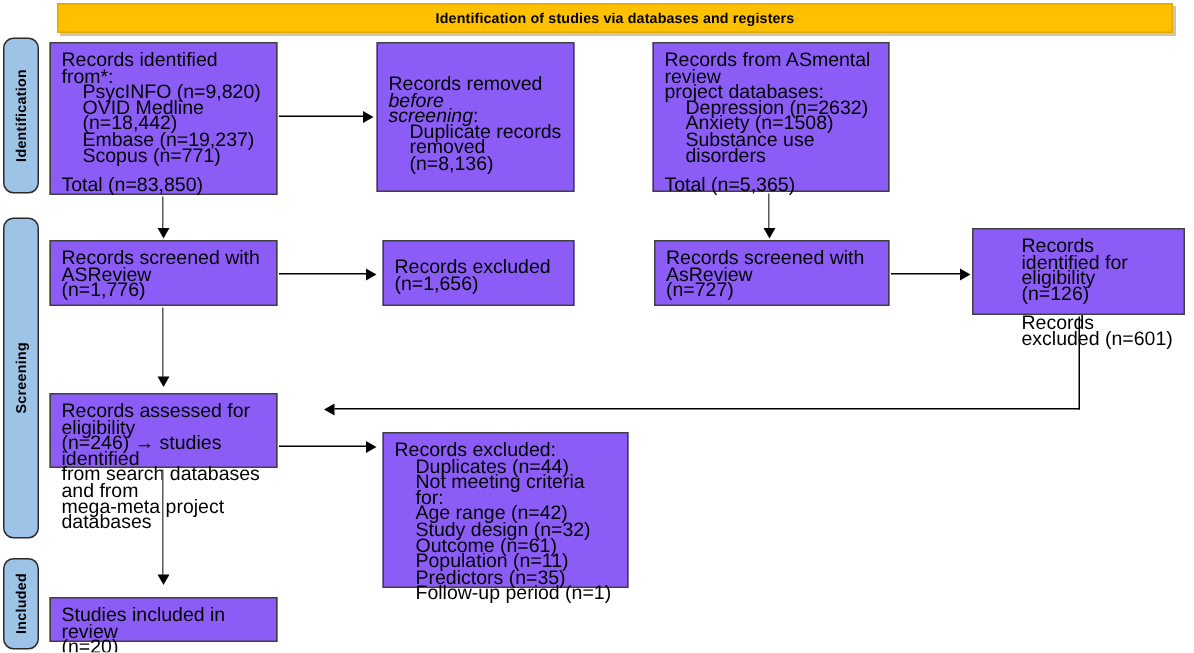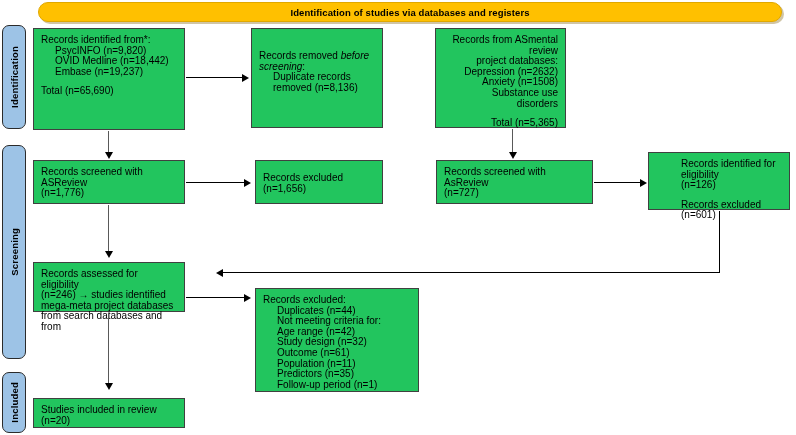--- a/index.html
+++ b/index.html
@@ -20,21 +20,21 @@
   }
   
   .banner {
     position: absolute;
     left: 38px;
     top: 2px;
     width: 744px;
     height: 20px;
     background: #ffc000;
     border: 1px solid #e0a800;
-    border-radius: 10px;
+    border-radius: 0;
     box-shadow: 2px 2px 0 rgba(120,90,0,0.35);
     box-sizing: border-box;
     display: flex;
     align-items: center;
     justify-content: center;
   }
   .banner-text {
     font-size: 9.5px;
     font-weight: bold;
     color: #000000;
@@ -63,36 +63,36 @@
     white-space: nowrap;
     letter-spacing: 0.2px;
   }
   #stage-identification { top: 25px;  height: 104px; }
   #stage-screening     { top: 145px; height: 214px; }
   #stage-included      { top: 372px; height: 61px;  }
 
   
   .box {
     position: absolute;
-    background: #22c55e;
+    background: #8b5cf6;
     border: 1.2px solid #404040;
     box-sizing: border-box;
     padding: 6px 7px;
-    font-size: 10px;
+    font-size: 13px;
     line-height: 10.6px;
     color: #000000;
   }
   .box .ind1 { padding-left: 14px; display: block; }
   .box .blank { display: block; height: 9px; }
   .box i { }
 
   
   #box-records-identified { left: 33px;  top: 28px;  width: 152px; height: 102px; }
   #box-records-removed    { left: 251px; top: 28px;  width: 132px; height: 100px; padding-top: 22px; }
-  #box-asmental           { left: 435px; top: 28px;  width: 131px; height: 100px; text-align: right; }
+  #box-asmental           { left: 435px; top: 28px;  width: 158px; height: 100px; }
 
   #box-screened-asreview  { left: 33px;  top: 160px; width: 152px; height: 44px; }
   #box-records-excluded-1 { left: 255px; top: 160px; width: 128px; height: 44px; padding-top: 12px; }
   #box-screened-asreview2 { left: 436px; top: 160px; width: 157px; height: 44px; }
   #box-eligibility        { left: 648px; top: 152px; width: 142px; height: 58px; padding-left: 32px; }
 
   #box-assessed           { left: 33px;  top: 262px; width: 152px; height: 50px; }
   #box-records-excluded-2 { left: 255px; top: 288px; width: 164px; height: 104px; }
 
   #box-included           { left: 33px;  top: 398px; width: 152px; height: 30px; }
@@ -142,22 +142,23 @@
   </div>
   <div class="stage" id="stage-included">
     <span class="stage-label">Included</span>
   </div>
 
   <div class="box" id="box-records-identified">
     <span>Records identified from*:</span>
     <span class="ind1">PsycINFO (n=9,820)</span>
     <span class="ind1">OVID Medline (n=18,442)</span>
     <span class="ind1">Embase (n=19,237)</span>
+    <span class="ind1">Scopus (n=771)</span>
     <span class="blank"></span>
-    <span>Total (n=65,690)</span>
+    <span>Total (n=83,850)</span>
   </div>
 
   <div class="box" id="box-records-removed">
     <span>Records removed </span><i>before</i><br>
     <i>screening</i><span>:</span>
     <span class="ind1">Duplicate records</span>
     <span class="ind1">removed (n=8,136)</span>
   </div>
 
   <div class="box" id="box-asmental">
@@ -190,22 +191,22 @@
   <div class="box" id="box-eligibility">
     <span>Records identified for eligibility</span>
     <span style="display:block">(n=126)</span>
     <span class="blank"></span>
     <span style="display:block">Records excluded (n=601)</span>
   </div>
 
   <div class="box" id="box-assessed">
     <span>Records assessed for eligibility</span>
     <span style="display:block">(n=246) → studies identified</span>
+    <span style="display:block">from search databases and from</span>
     <span style="display:block">mega-meta project databases</span>
-    <span style="display:block">from search databases and from</span>
   </div>
 
   <div class="box" id="box-records-excluded-2">
     <span>Records excluded:</span>
     <span class="ind1">Duplicates (n=44)</span>
     <span class="ind1">Not meeting criteria for:</span>
     <span class="ind1">Age range (n=42)</span>
     <span class="ind1">Study design (n=32)</span>
     <span class="ind1">Outcome (n=61)</span>
     <span class="ind1">Population (n=11)</span>

